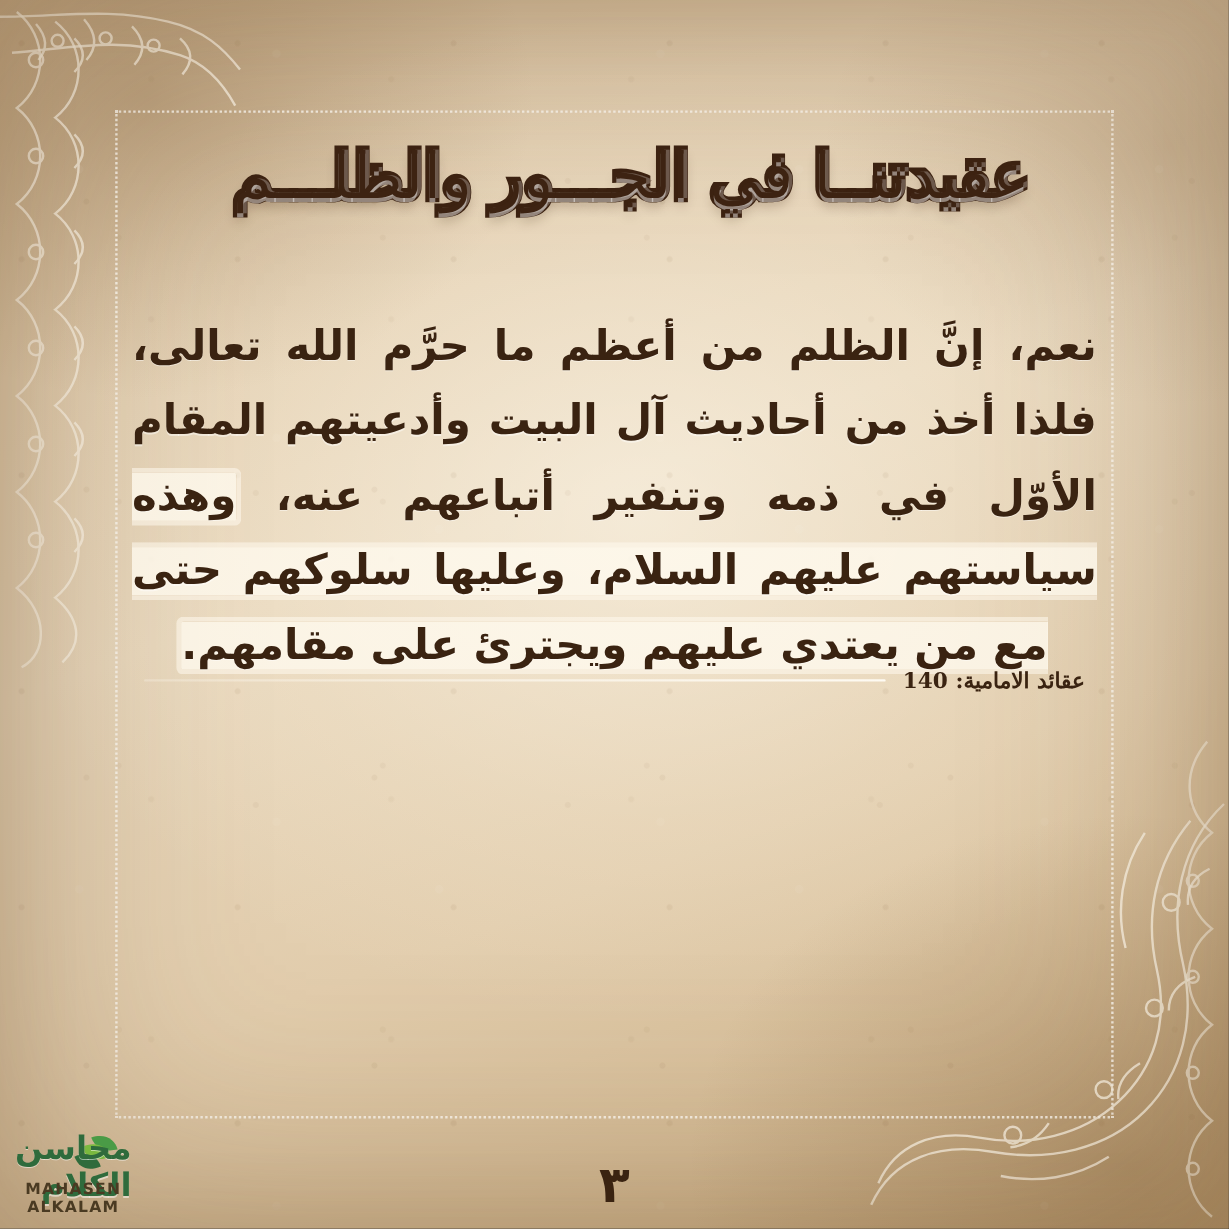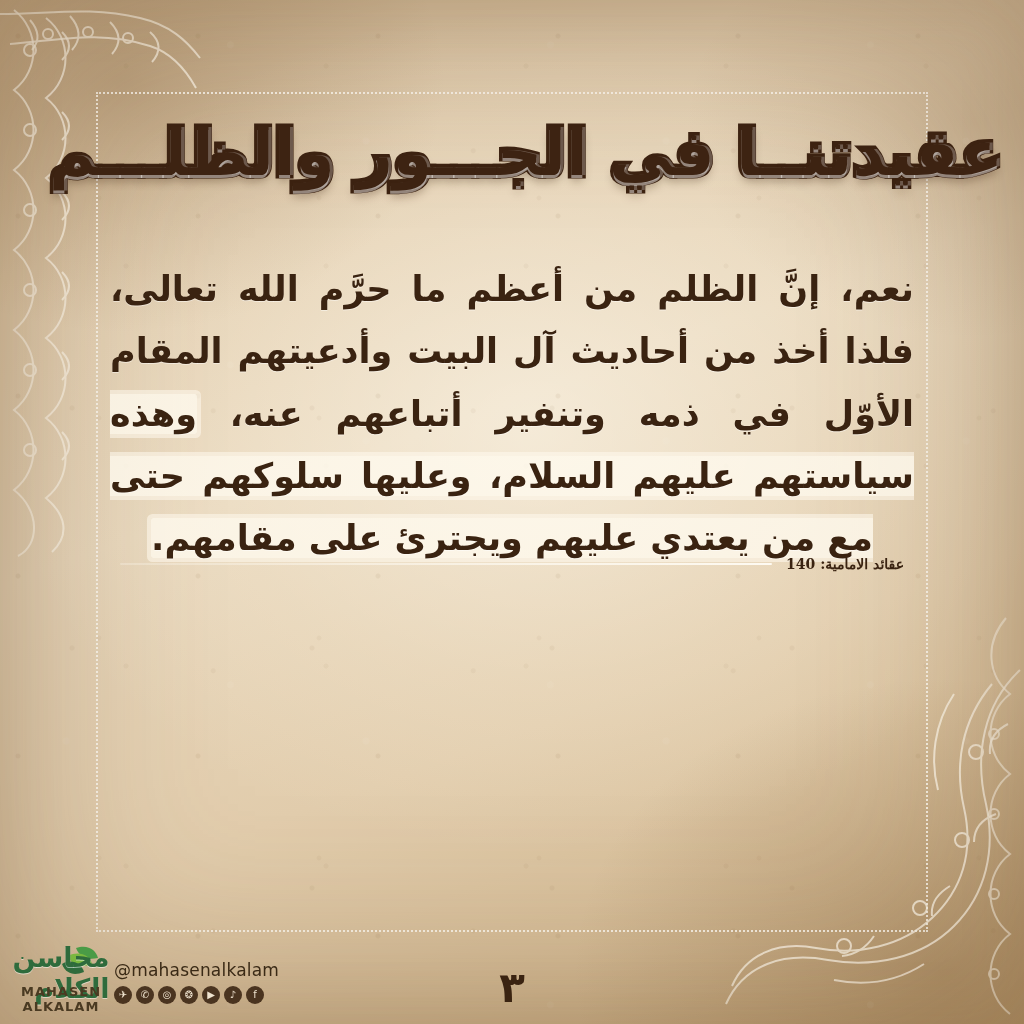--- a/index.html
+++ b/index.html
@@ -66,22 +66,22 @@
   .title-wrap {
     position: absolute;
     top: 118px;
     left: 0;
     right: 0;
     text-align: center;
   }
   .title {
     display: inline-block;
     font-family: "DejaVu Sans", "Liberation Sans", sans-serif;
-    font-weight: bold;
-    font-size: 63px;
+    font-weight: normal;
+    font-size: 53px;
     line-height: 1.15;
     letter-spacing: -1px;
     color: #3d2312;
     -webkit-text-stroke: 7px #3d2312;
     paint-order: stroke fill;
     text-shadow:
       0 3px 0 rgba(255,255,255,.45),
       3px 0 0 rgba(255,255,255,.25),
       0 6px 10px rgba(60,35,15,.35);
     direction: rtl;
@@ -122,21 +122,21 @@
   }
   .source-line {
     flex: 1 1 auto;
     height: 2px;
     background: linear-gradient(to left, rgba(255,252,245,.95), rgba(255,252,245,.25));
     border-radius: 2px;
   }
   .source-text {
     flex: 0 0 auto;
     font-family: "DejaVu Serif", "Liberation Serif", serif;
-    font-size: 14px;
+    font-size: 18px;
     font-weight: bold;
     color: #3a2311;
     white-space: nowrap;
   }
 
   
   .page-number {
     position: absolute;
     bottom: 12px;
     left: 0;
@@ -290,27 +290,15 @@
   <div class="brand">
     <div class="brand-logo">
       <svg width="86" height="78" viewBox="0 0 86 78">
         <path d="M58 14 C70 10, 78 16, 80 24 C70 26, 62 24, 58 14 Z" fill="#4a9b46"></path>
         <path d="M50 22 C62 16, 72 22, 74 30 C64 34, 54 32, 50 22 Z" fill="#7ab83f"></path>
         <path d="M44 30 C54 24, 64 30, 66 38 C56 42, 48 40, 44 30 Z" fill="#2f6b3c"></path>
       </svg>
       <div class="logo-ar">محاسن الكلام</div>
       <div class="logo-sub">MAHASEN ALKALAM</div>
     </div>
-    <div class="brand-right">
-      <div class="handle">@mahasenalkalam</div>
-      <div class="social">
-        <span class="s">✈</span>
-        <span class="s">✆</span>
-        <span class="s">◎</span>
-        <span class="s">❂</span>
-        <span class="s">▶</span>
-        <span class="s">♪</span>
-        <span class="s">f</span>
-      </div>
-    </div>
   </div>
 
 </div>
 
 </body></html>

